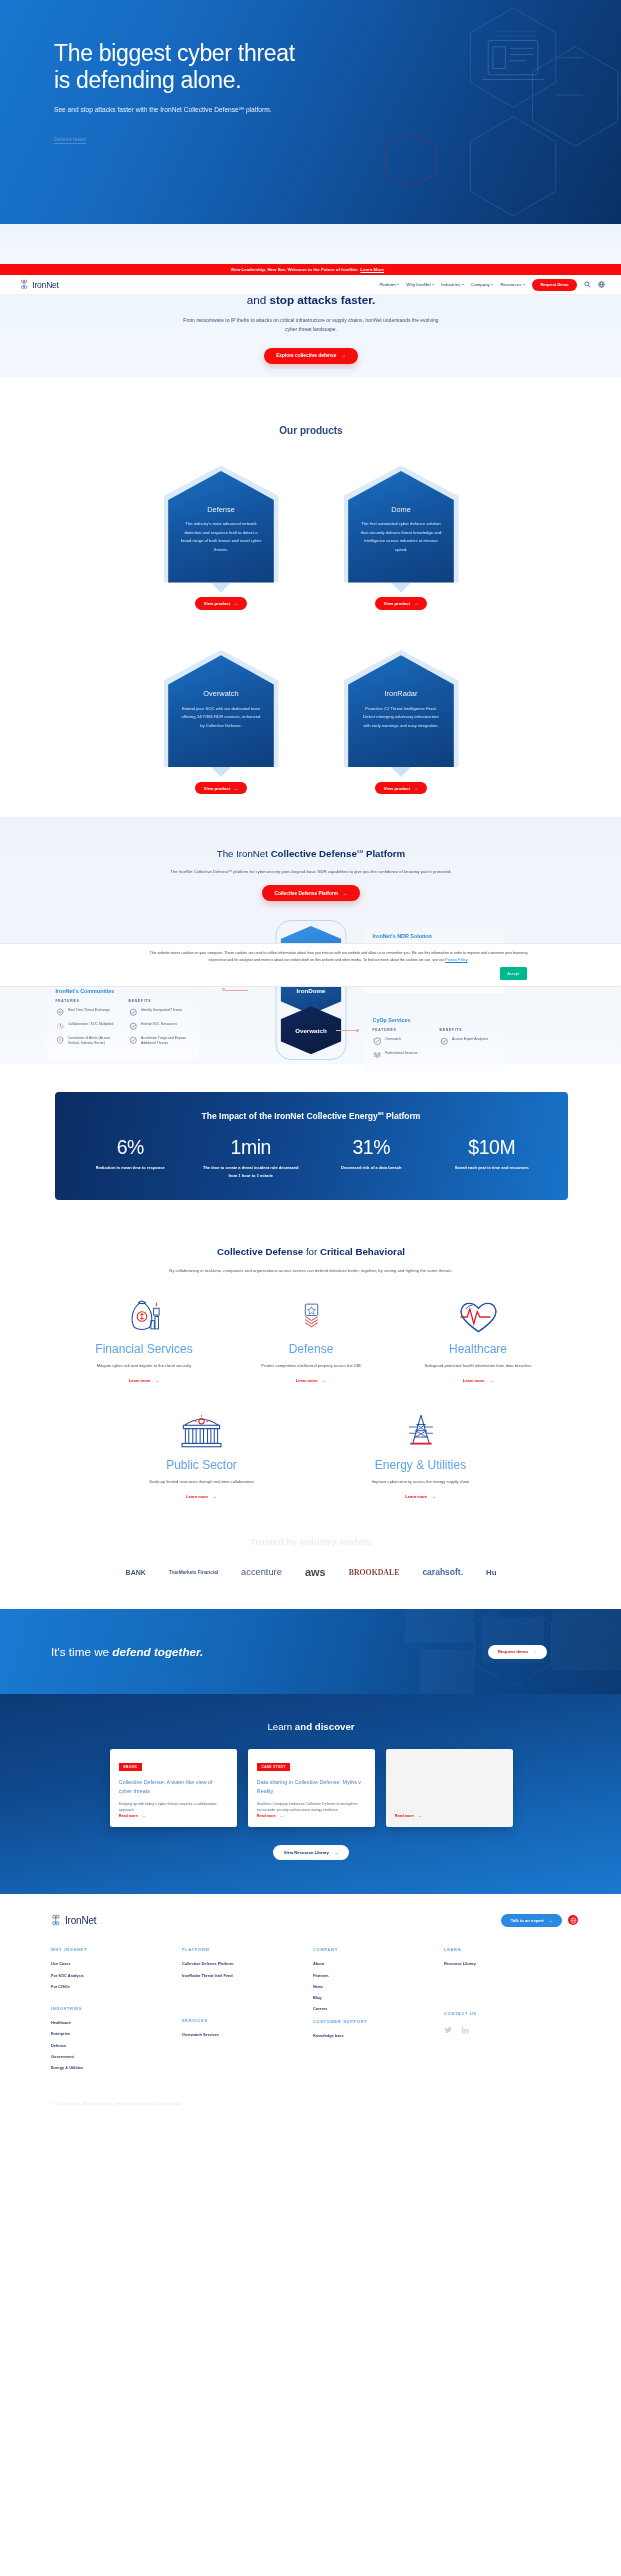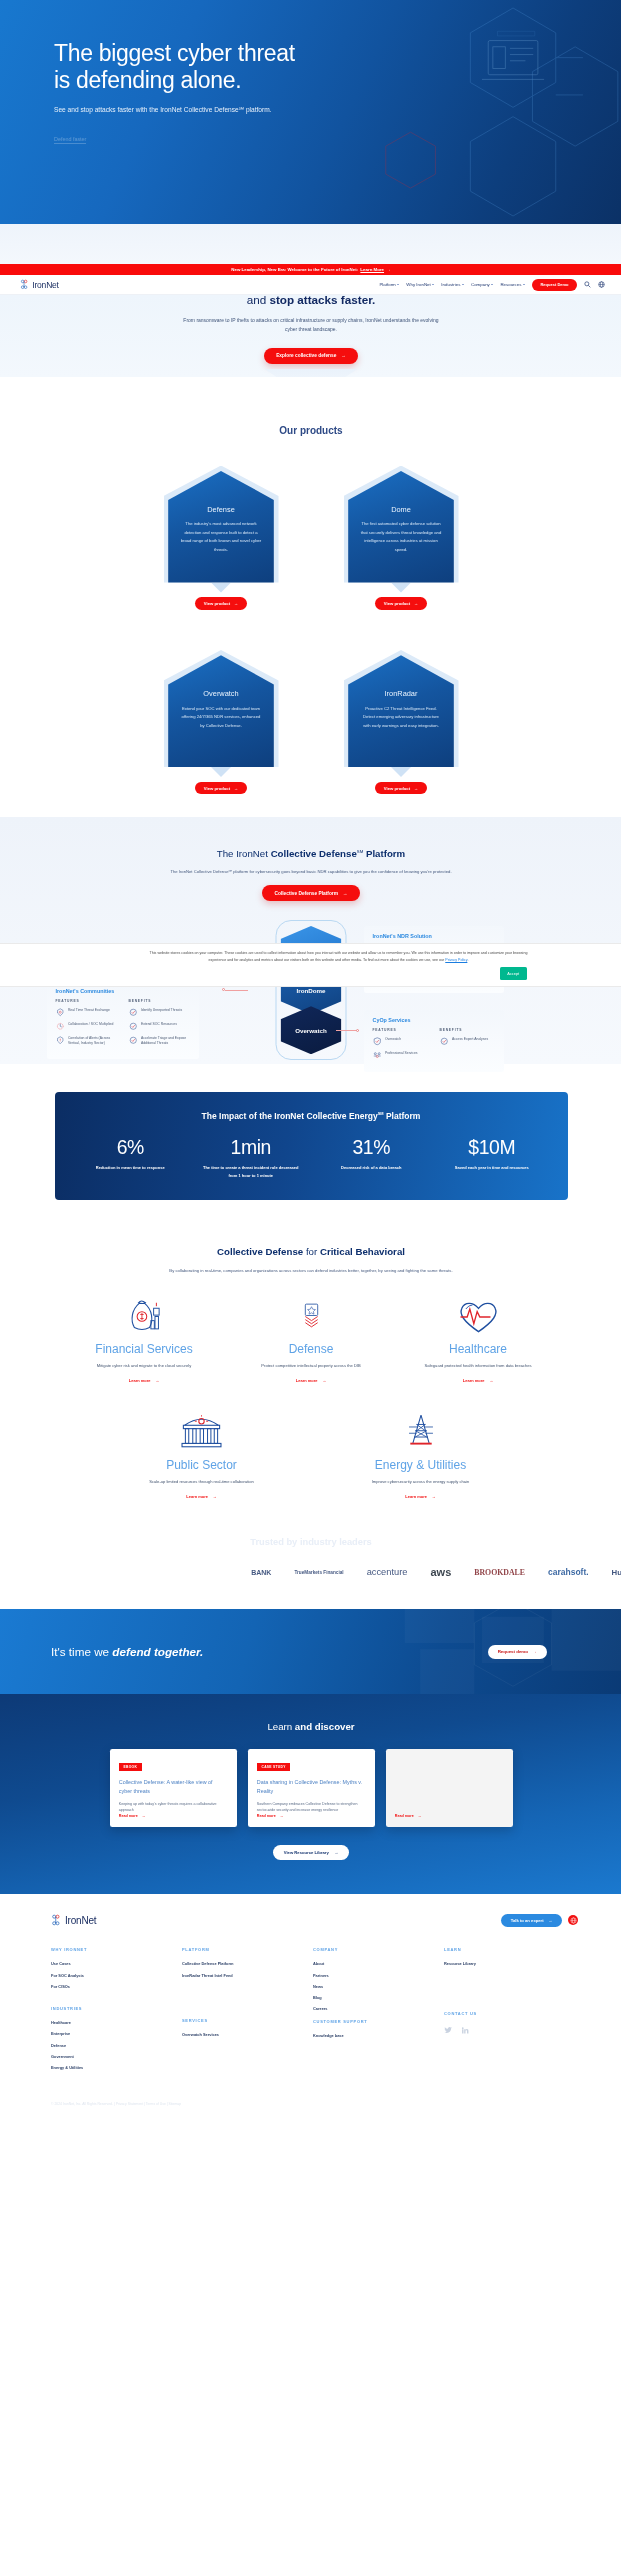--- a/index.html
+++ b/index.html
@@ -190,21 +190,21 @@
   .ind { width:134px; }
   .ind-ico { height:44px; display:flex; align-items:center; justify-content:center; }
   .ind h4 { font-size:12px; color:#5fa3e6; font-weight:400; margin-top:3.1px; }
   .ind p { font-size:4.1px; color:#42536f; line-height:2; margin-top:6.2px; padding:0 7.8px; }
   .learn { display:inline-flex; align-items:center; gap:4.7px; margin-top:7.8px; color:#f21212; font-size:4px; font-weight:700; }
   .ind-grid2 { margin-top:23px; display:flex; justify-content:center; gap:85px; }
 
   
   .logos-sec { background:#fff; padding:0 0 20px; text-align:center; position:relative; }
   .logos-sec h2 { font-size:9.3px; color:#e8eef7; font-weight:700; }
-  .logos { margin-top:7.8px; display:flex; align-items:center; justify-content:flex-end; gap:23px; height:34px; }
+  .logos { margin-top:7.8px; display:flex; align-items:center; justify-content:center; gap:23px; height:34px; }
   .logo-item { font-size:7.8px; color:#243b6b; font-weight:700; white-space:nowrap; opacity:.85; }
 
   
   .cta {
     position:relative; height:85px;
     background:linear-gradient(105deg,#1a7ad2 0%,#1364b4 40%,#0d4b91 70%,#0a3a75 100%);
     display:flex; align-items:center; padding-left:51px; overflow:hidden;
   }
   .cta h2 { color:#fff; font-size:11.7px; font-weight:400; z-index:2; }
   .cta h2 b { font-weight:800;font-style:italic; }

